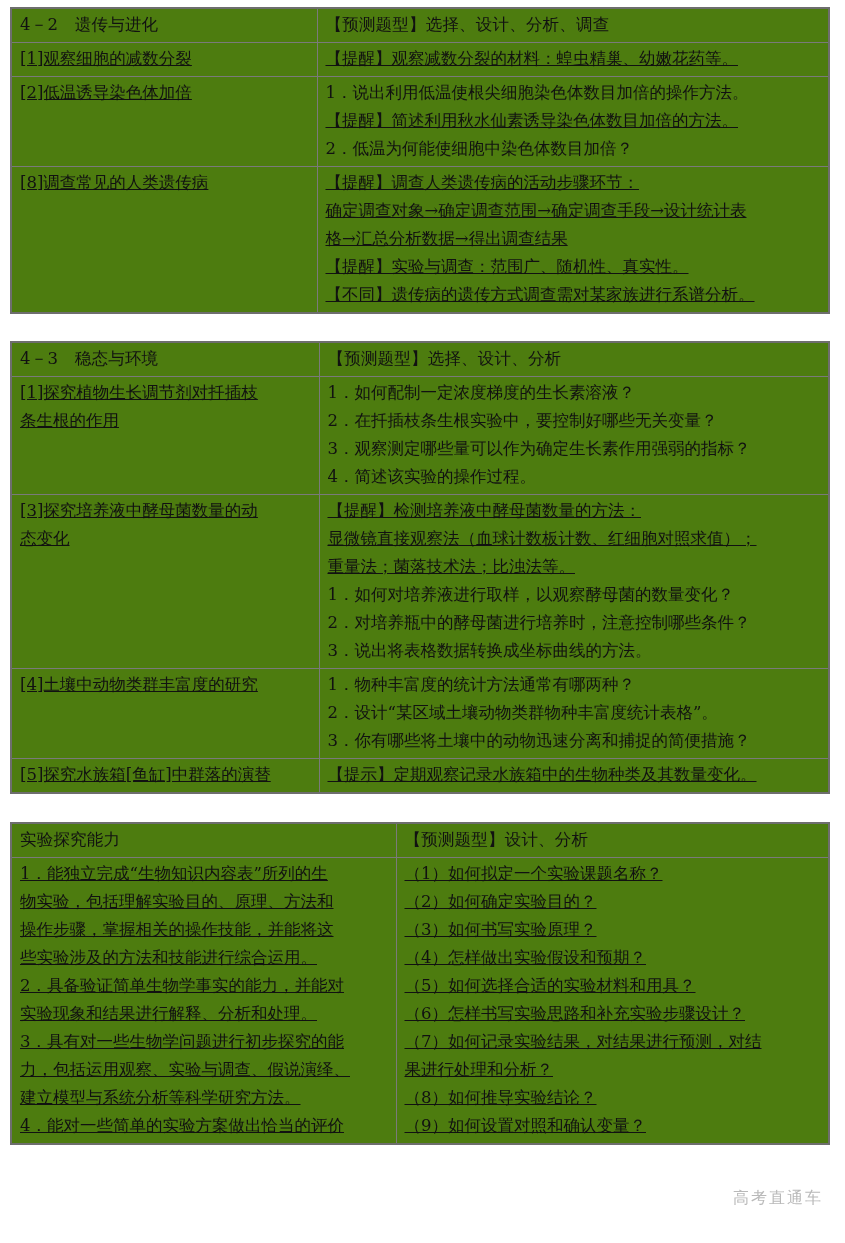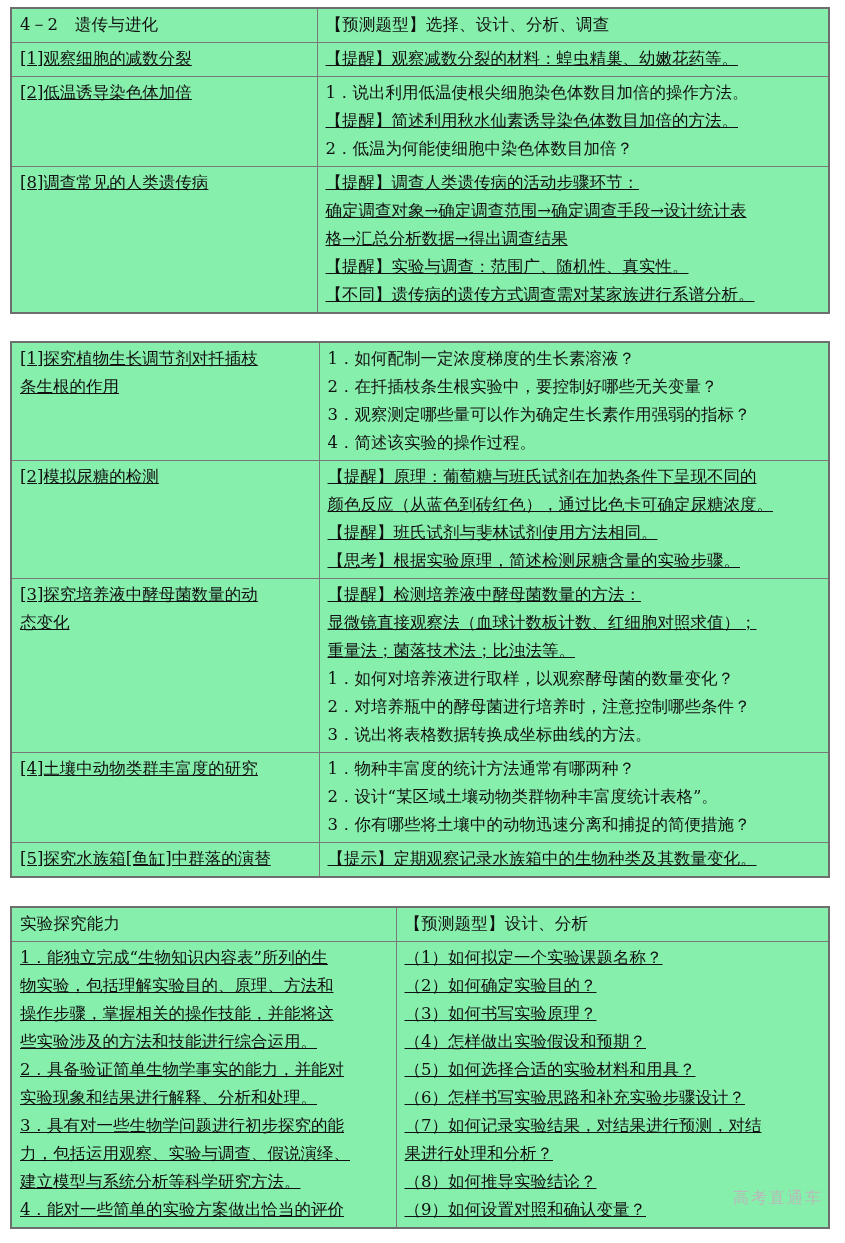--- a/index.html
+++ b/index.html
@@ -22,21 +22,21 @@
     height: 1243px;
     box-sizing: border-box;
   }
 
   table.doc-table {
     border-collapse: collapse;
     table-layout: fixed;
     width: 818px;
     margin: 0 0 0 10px;
     border: 2px solid #6e6e6e;
-    background: #86efac;
+    background: #4d7c0f;
   }
 
   table.doc-table td {
     border: 1px solid #7a7a7a;
     vertical-align: top;
     padding: 2px 8px 3px 8px;
     font-size: 16.5px;
     line-height: 28px;
     color: #111;
   }
@@ -132,45 +132,38 @@
   </table>
 
   <div class="gap-a"></div>
 
   <table class="doc-table t2">
     <colgroup>
         <col class="c-left">
         <col class="c-right">
       </colgroup>
     <tbody>
+      <tr class="section-head-row">
+        <td class="hdr-cell">4－3　稳态与环境</td>
+        <td class="hdr-cell">【预测题型】选择、设计、分析</td>
+      </tr>
 
       <tr>
         <td>
           <span class="line">[1]探究植物生长调节剂对扦插枝</span>
           <span class="line">条生根的作用</span>
         </td>
         <td>
           <span class="num">1．如何配制一定浓度梯度的生长素溶液？</span>
           <span class="num">2．在扦插枝条生根实验中，要控制好哪些无关变量？</span>
           <span class="num">3．观察测定哪些量可以作为确定生长素作用强弱的指标？</span>
           <span class="num">4．简述该实验的操作过程。</span>
         </td>
       </tr>
 
-      <tr>
-        <td>
-          <span class="line">[2]模拟尿糖的检测</span>
-        </td>
-        <td>
-          <span class="line">【提醒】原理：葡萄糖与班氏试剂在加热条件下呈现不同的</span>
-          <span class="line">颜色反应（从蓝色到砖红色），通过比色卡可确定尿糖浓度。</span>
-          <span class="line">【提醒】班氏试剂与斐林试剂使用方法相同。</span>
-          <span class="line">【思考】根据实验原理，简述检测尿糖含量的实验步骤。</span>
-        </td>
-      </tr>
 
       <tr>
         <td>
           <span class="line">[3]探究培养液中酵母菌数量的动</span>
           <span class="line">态变化</span>
         </td>
         <td>
           <span class="line">【提醒】检测培养液中酵母菌数量的方法：</span>
           <span class="line">显微镜直接观察法（血球计数板计数、红细胞对照求值）；</span>
           <span class="line">重量法；菌落技术法；比浊法等。</span>

